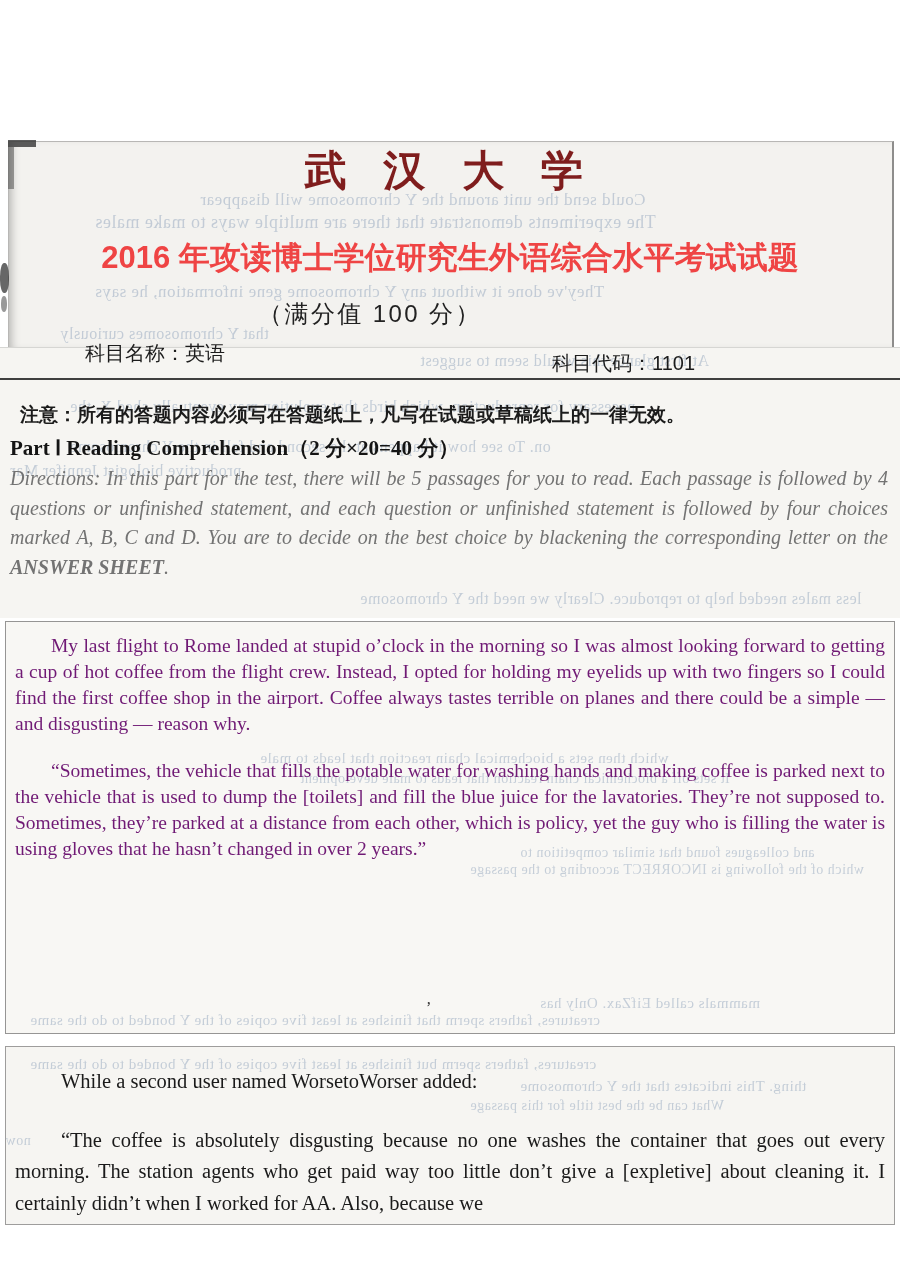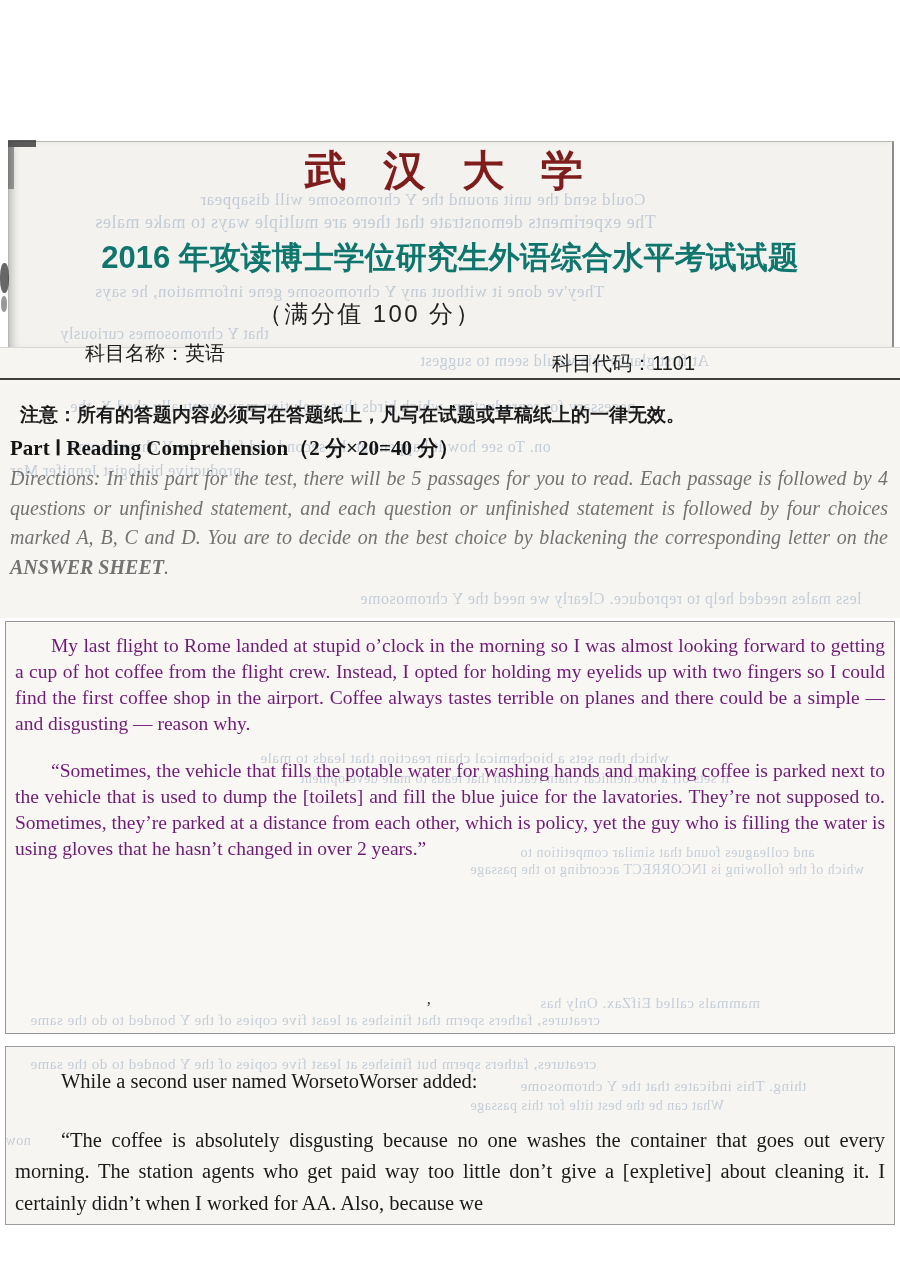--- a/index.html
+++ b/index.html
@@ -51,21 +51,21 @@
   
   .content{position:absolute;z-index:3;}
   #university-title{
     left:0;top:143px;width:900px;text-align:center;
     font-family:"Liberation Sans", sans-serif;
     font-size:42px;font-weight:bold;letter-spacing:.30em;color:#7f1d1d;
   }
   #exam-title{
     left:0;top:237px;width:900px;text-align:center;
     font-family:"Liberation Sans", sans-serif;
-    font-size:31px;font-weight:bold;color:#0f766e;
+    font-size:31px;font-weight:bold;color:#ef4444;
   }
   #full-score{
     left:0;top:298px;width:740px;text-align:center;
     font-family:"Liberation Sans", sans-serif;
     font-size:24px;letter-spacing:.10em;color:#222;
   }
   #subject-name{left:85px;top:340px;font-family:"Liberation Sans", sans-serif;font-size:20px;color:#1c1c1c;}
   #subject-code{left:552px;top:350px;font-family:"Liberation Sans", sans-serif;font-size:20px;color:#1c1c1c;}
   #subject-rule{position:absolute;left:0;top:378px;width:900px;height:2px;background:#3f3f3f;z-index:3;}
   #notice-line{

